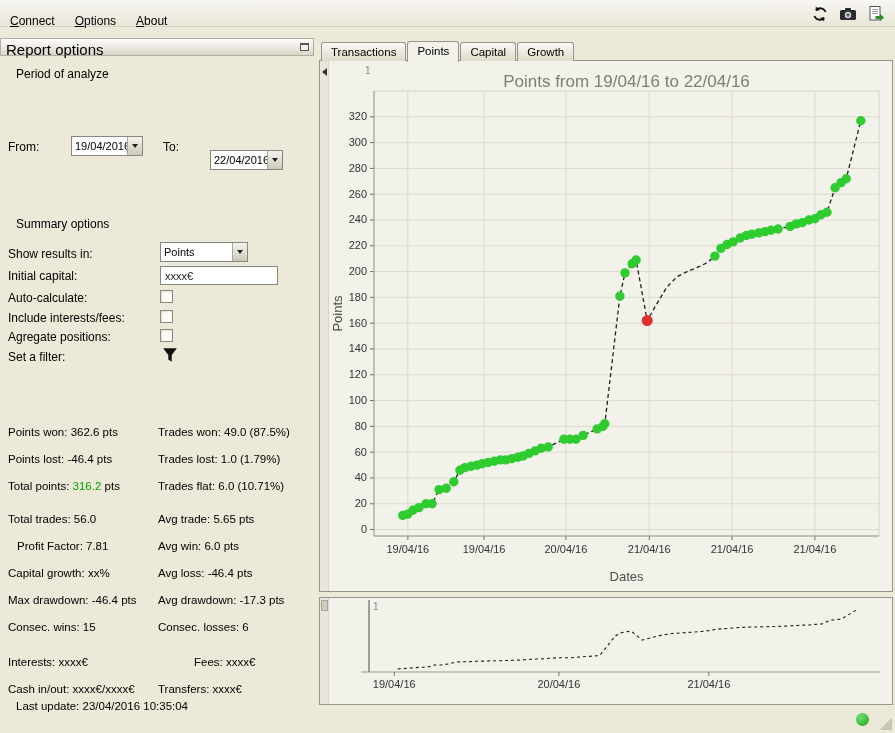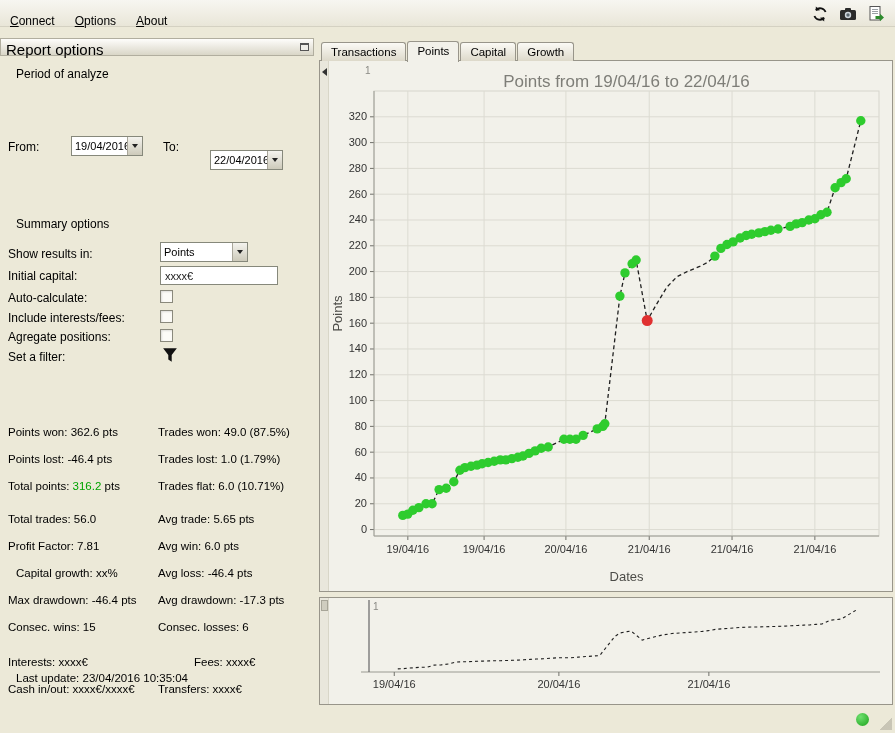--- a/index.html
+++ b/index.html
@@ -32,21 +32,21 @@
     border-left:1px solid #a9a69a; display:flex; align-items:center; justify-content:center; }
   .combo-arrow i { width:0; height:0; border-left:3.5px solid transparent;
     border-right:3.5px solid transparent; border-top:4px solid #222; }
   .txt { position:absolute; height:19px; border:1px solid #86887b; background:#fff;
     font:11px "Liberation Sans",sans-serif; padding:0 4px; color:#222; }
   .checkbox { position:absolute; width:13px; height:13px; appearance:none; -webkit-appearance:none;
     background:#fcfbf7; border:1px solid #8a897c; box-shadow:inset 1px 1px 2px rgba(0,0,0,.12); margin:0; }
   .filter-btn { position:absolute; width:16px; height:16px; }
   .summary-grid { position:absolute; left:0; top:420px; width:315px; height:290px; }
   .sum-cell { position:absolute; white-space:nowrap; font-size:11.5px; }
-  .last-update { position:absolute; left:8px; top:672px; font-size:11.5px;padding-left:8px; }
+  .last-update { position:absolute; left:8px; top:700px; font-size:11.5px;padding-left:8px; }
 
   .tab-bar { position:absolute; left:318px; top:37px; height:24px; display:flex;
     align-items:flex-end; padding-left:3px; z-index:2; }
   .tab { padding:3px 9px; margin-right:1px; border:1px solid #98958a; border-bottom:none;
     border-radius:3px 3px 0 0; background:linear-gradient(#fbfaf5,#ddd9ca);
     font-size:11.5px; position:relative; cursor:default; }
   .tab.active { background:#f2f1ea; padding-bottom:5px; margin-bottom:-1px; z-index:3; }
 
   .chart-box { position:absolute; left:319px; top:60px; width:574px; height:532px;
     border:1px solid #98958a; background:#f2f1ea; }
@@ -170,23 +170,23 @@
 
   <div class="summary-grid">
       <div class="sum-cell" style="top: 6px; left: 8px;">Points won: 362.6 pts</div>
       <div class="sum-cell" style="top: 6px; left: 158px;">Trades won: 49.0 (87.5%)</div>
       <div class="sum-cell" style="top: 33px; left: 8px;">Points lost: -46.4 pts</div>
       <div class="sum-cell" style="top: 33px; left: 158px;">Trades lost: 1.0 (1.79%)</div>
       <div class="sum-cell" style="top: 60px; left: 8px;">Total points: <span style="color: rgb(0, 164, 0); text-align: center;">316.2</span> pts</div>
       <div class="sum-cell" style="top: 60px; left: 158px;">Trades flat: 6.0 (10.71%)</div>
       <div class="sum-cell" style="top: 93px; left: 8px;">Total trades: 56.0</div>
       <div class="sum-cell" style="top: 93px; left: 158px;">Avg trade: 5.65 pts</div>
-      <div class="sum-cell" style="top: 120px; left: 8px; text-align: right;">Profit Factor: 7.81</div>
+      <div class="sum-cell" style="top: 120px; left: 17px; text-align: right;">Profit Factor: 7.81</div>
       <div class="sum-cell" style="top: 120px; left: 158px;">Avg win: 6.0 pts</div>
-      <div class="sum-cell" style="top: 147px; left: 16px;">Capital growth: xx%</div>
+      <div class="sum-cell" style="top: 147px; left: 8px;">Capital growth: xx%</div>
       <div class="sum-cell" style="top: 147px; left: 158px;">Avg loss: -46.4 pts</div>
       <div class="sum-cell" style="top: 174px; left: 8px;">Max drawdown: -46.4 pts</div>
       <div class="sum-cell" style="top: 174px; left: 158px;">Avg drawdown: -17.3 pts</div>
       <div class="sum-cell" style="top: 201px; left: 8px;">Consec. wins: 15</div>
       <div class="sum-cell" style="top: 201px; left: 158px;">Consec. losses: 6</div>
       <div class="sum-cell" style="top: 236px; left: 8px;">Interests: xxxx€</div>
       <div class="sum-cell" style="top: 236px; left: 158px; padding-left: 36px;">Fees: xxxx€</div>
       <div class="sum-cell" style="top: 263px; left: 8px;">Cash in/out: xxxx€/xxxx€</div>
       <div class="sum-cell" style="top: 263px; left: 158px;">Transfers: xxxx€</div>
     </div>

